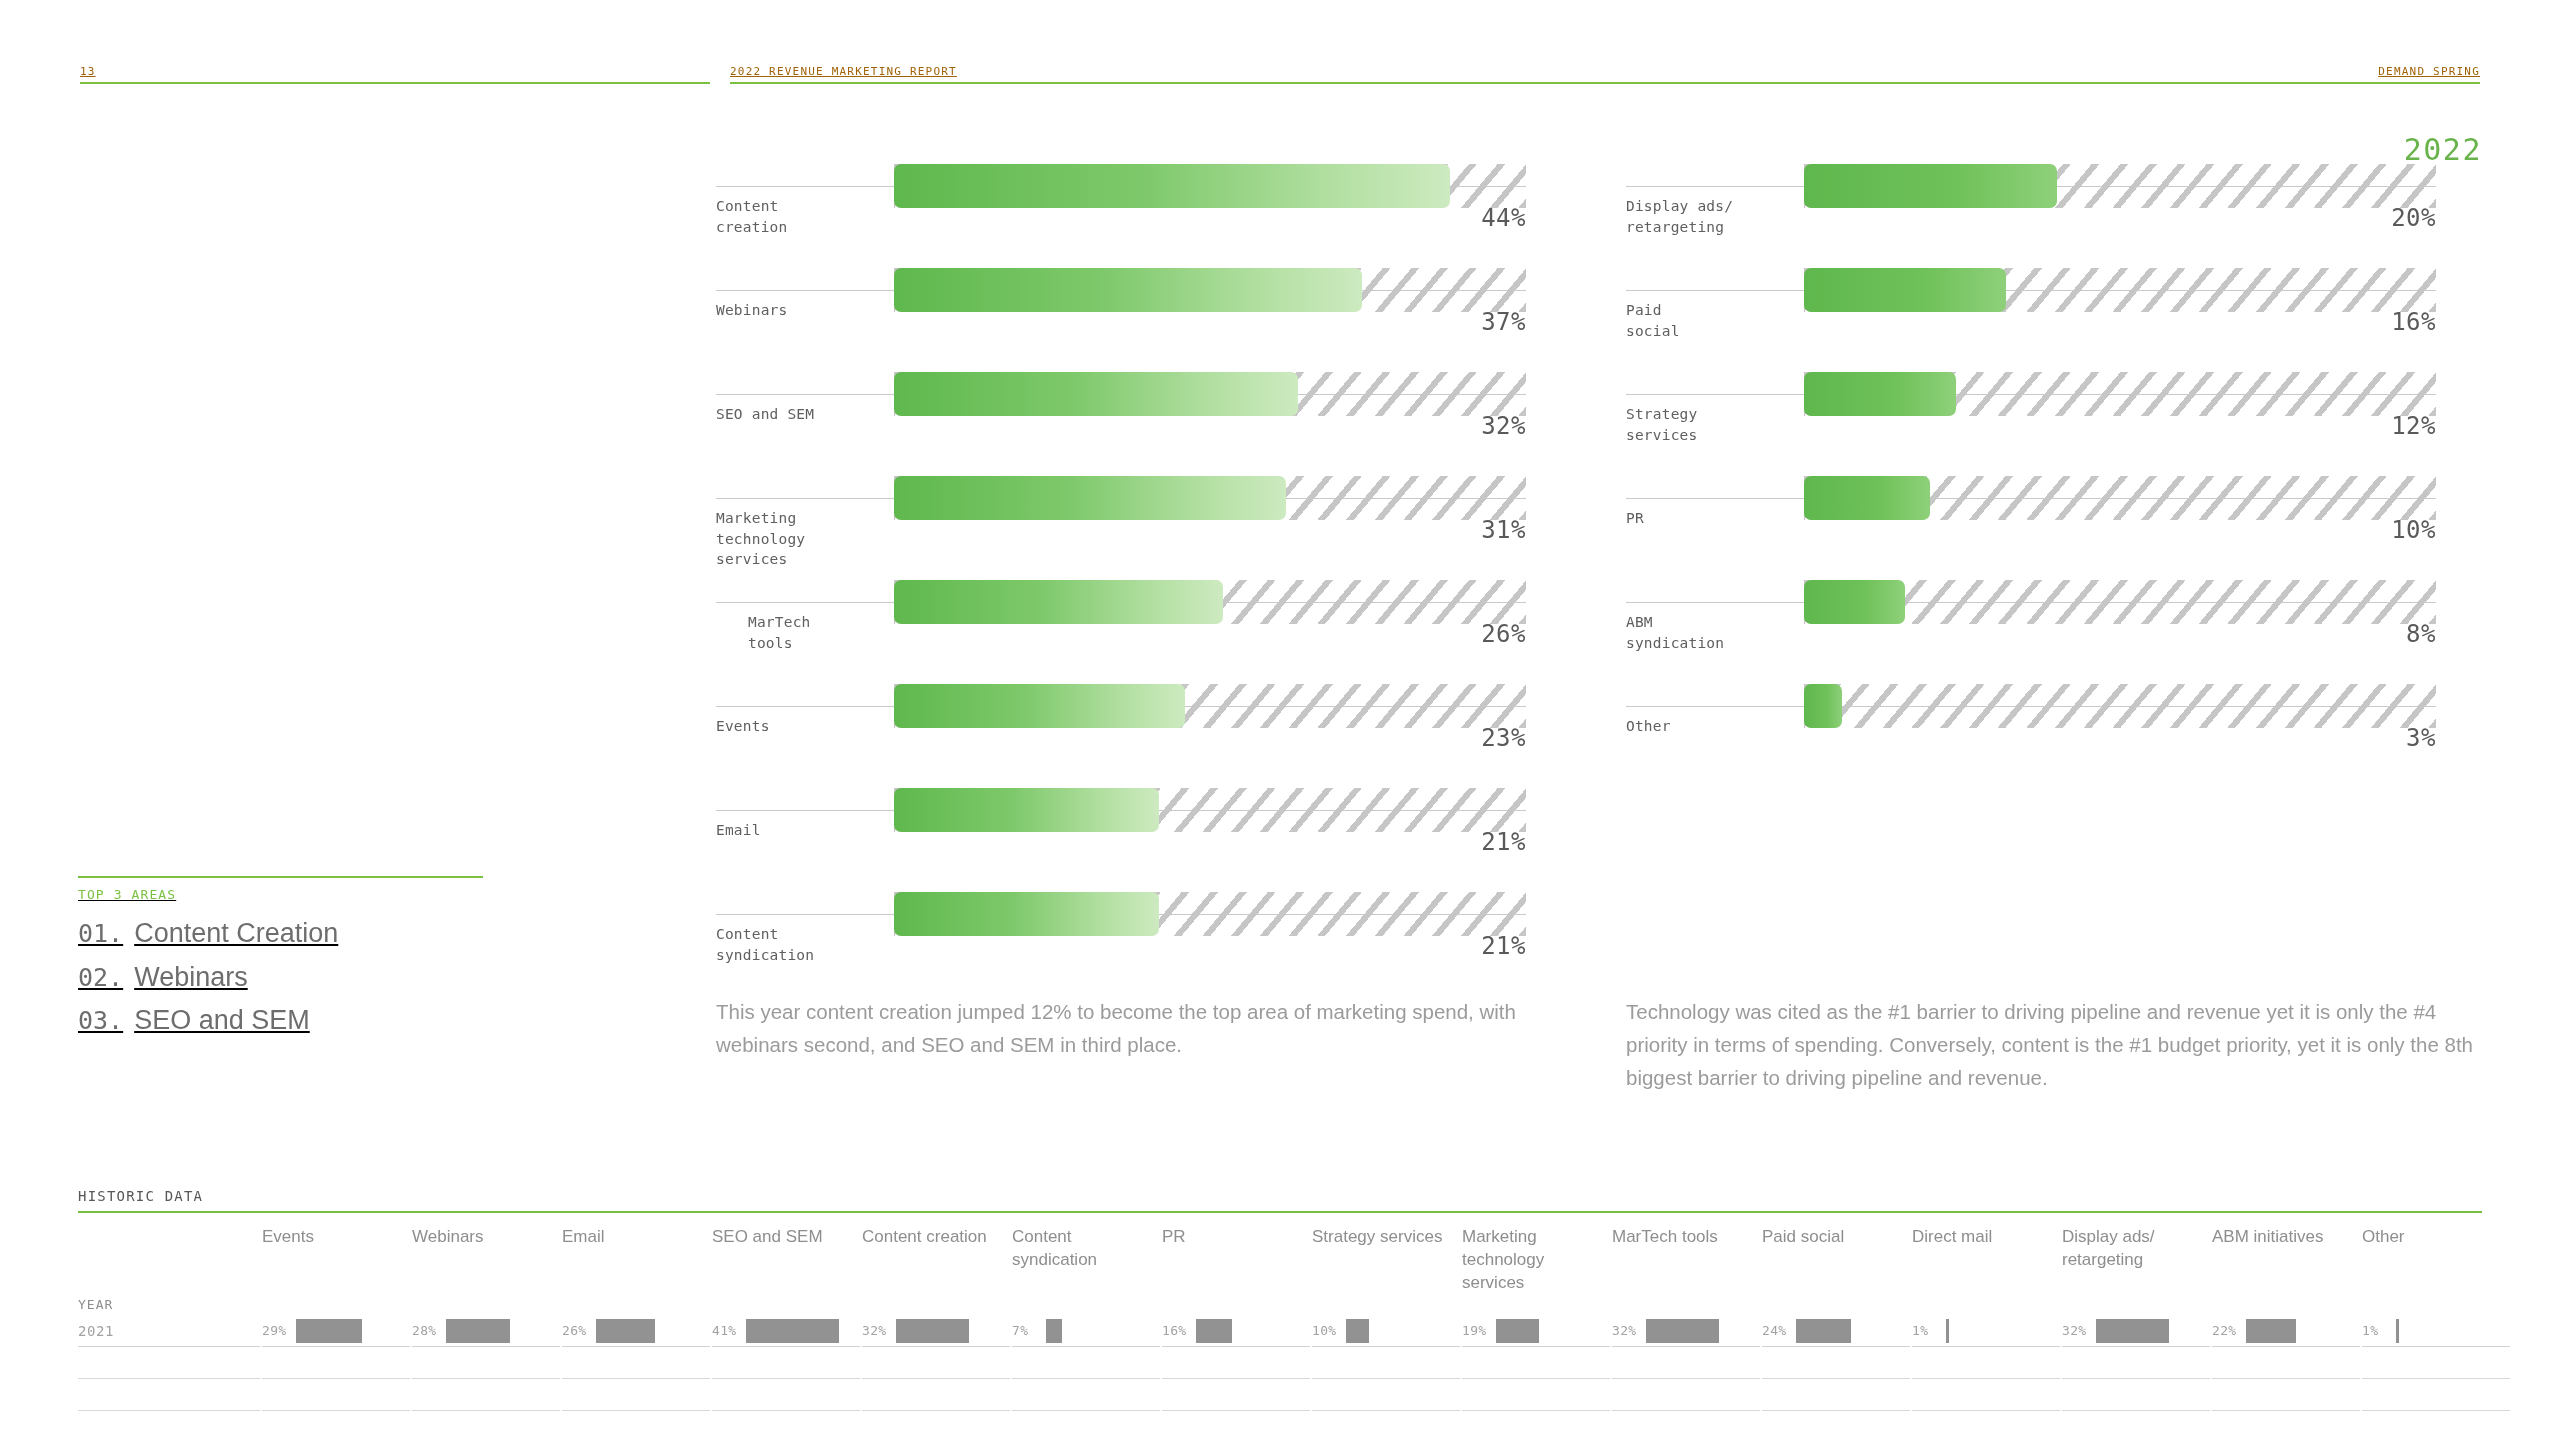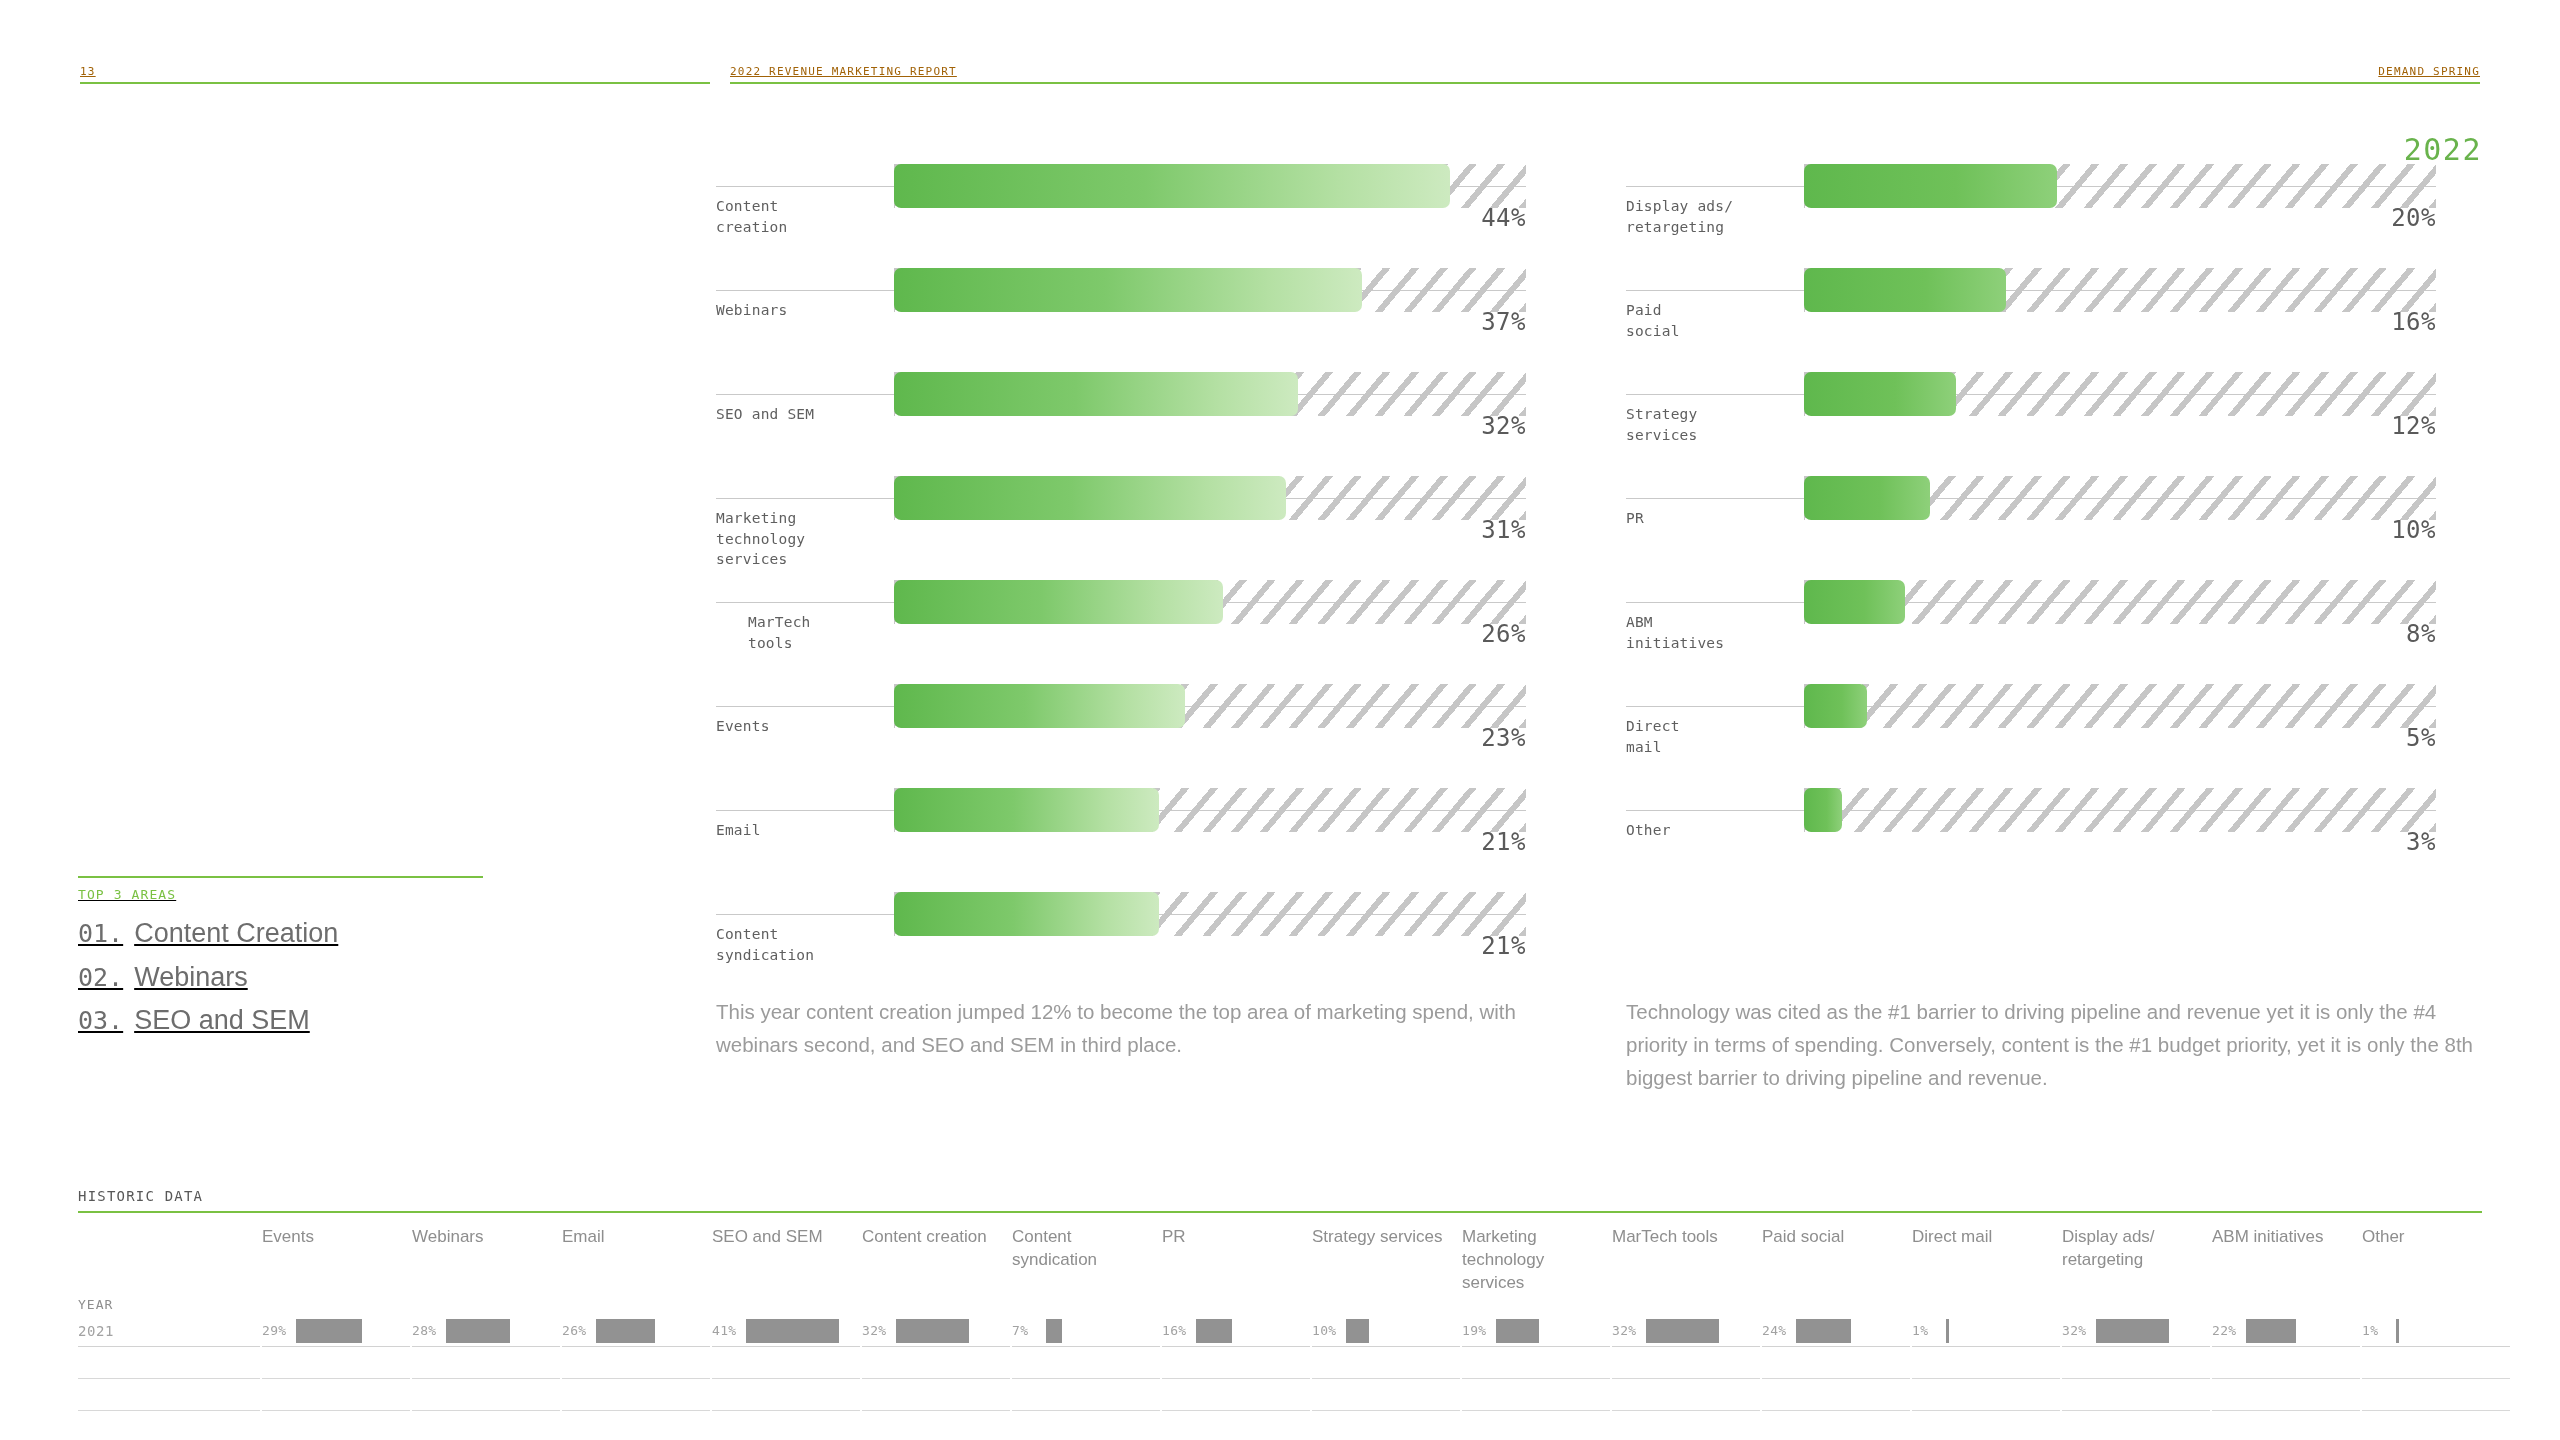--- a/index.html
+++ b/index.html
@@ -396,34 +396,25 @@
         <div class="row-rule"></div>
         <div class="bar-label" style="white-space: pre-line;">PR</div>
         <div class="track">
           <div class="fill short" style="width: 126.4px;"></div>
         </div>
         <div class="bar-value">10%</div>
       </div>
       <div class="bar-row" style="height: 104px;">
         <div class="row-rule"></div>
         <div class="bar-label" style="white-space: pre-line;">ABM
-initiatives</div>
+syndication</div>
         <div class="track">
           <div class="fill short" style="width: 101.12px;"></div>
         </div>
         <div class="bar-value">8%</div>
-      </div>
-      <div class="bar-row" style="height: 104px;">
-        <div class="row-rule"></div>
-        <div class="bar-label" style="white-space: pre-line;">Direct
-mail</div>
-        <div class="track">
-          <div class="fill short" style="width: 63.2px;"></div>
-        </div>
-        <div class="bar-value">5%</div>
       </div>
       <div class="bar-row" style="height: 104px;">
         <div class="row-rule"></div>
         <div class="bar-label" style="white-space: pre-line;">Other</div>
         <div class="track">
           <div class="fill short" style="width: 37.92px;"></div>
         </div>
         <div class="bar-value">3%</div>
       </div>
     </div>

